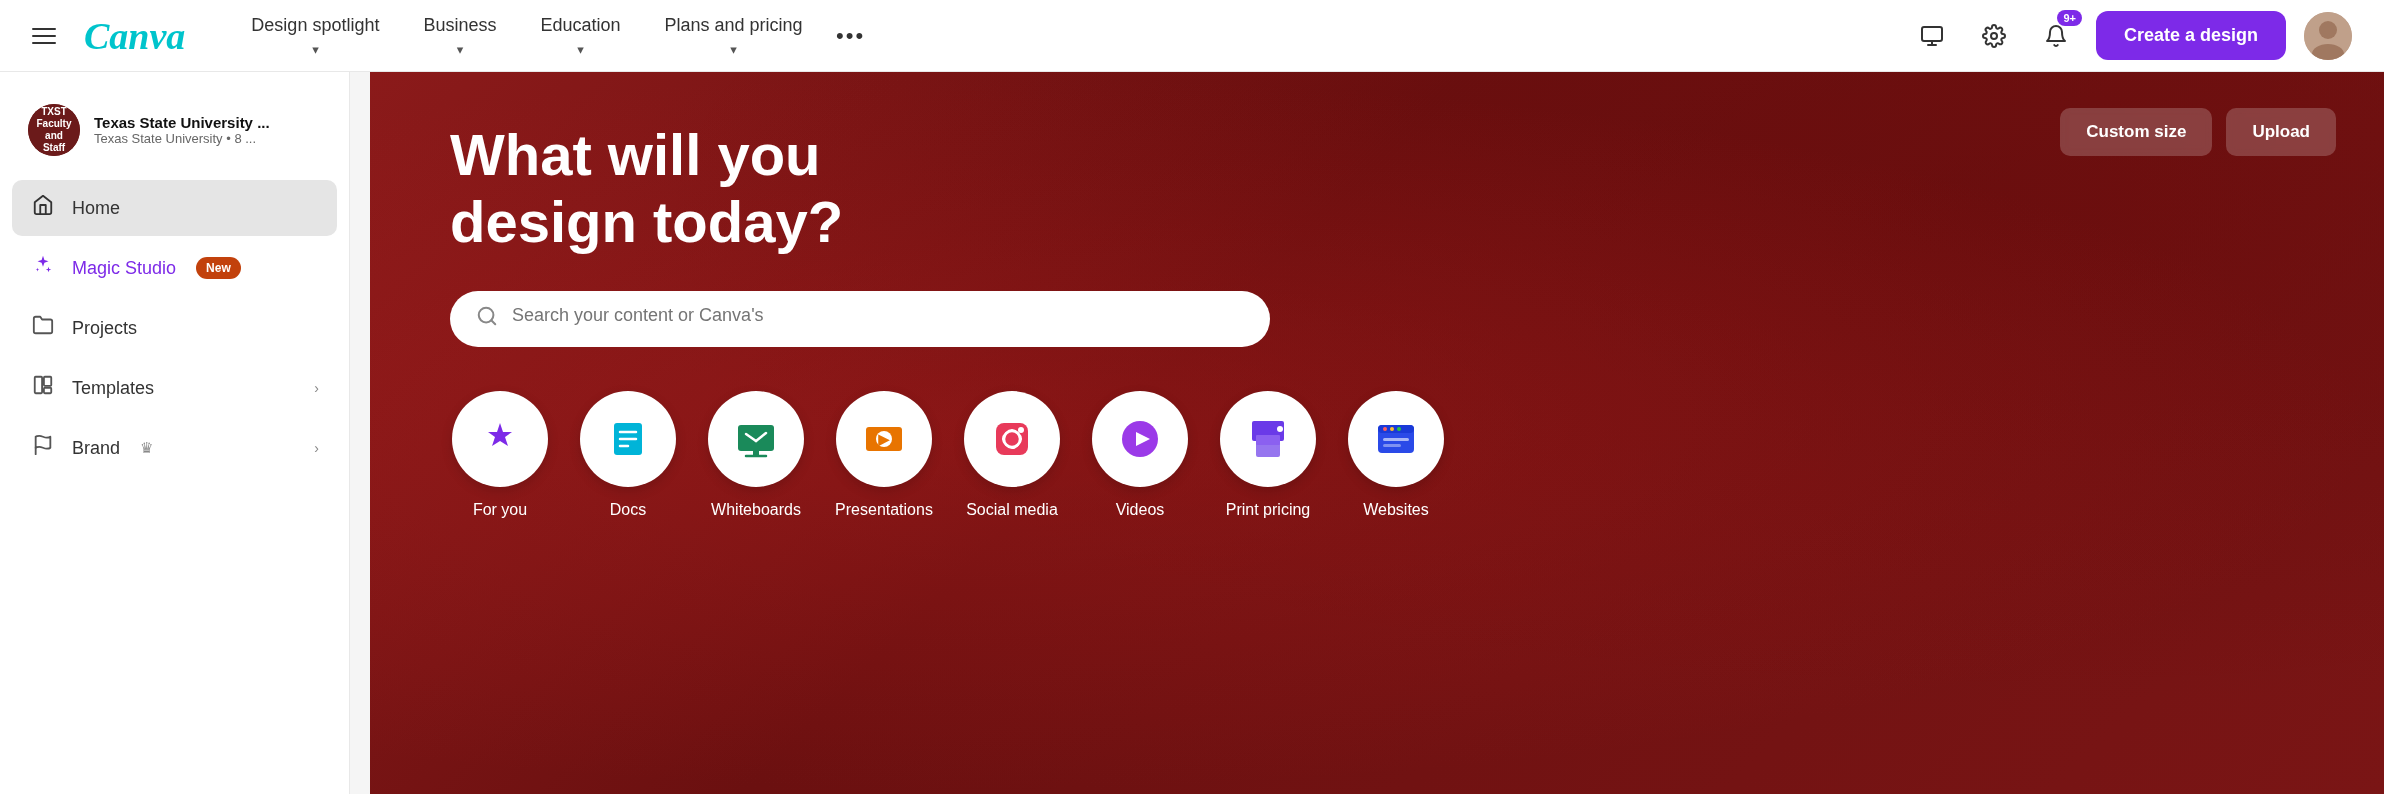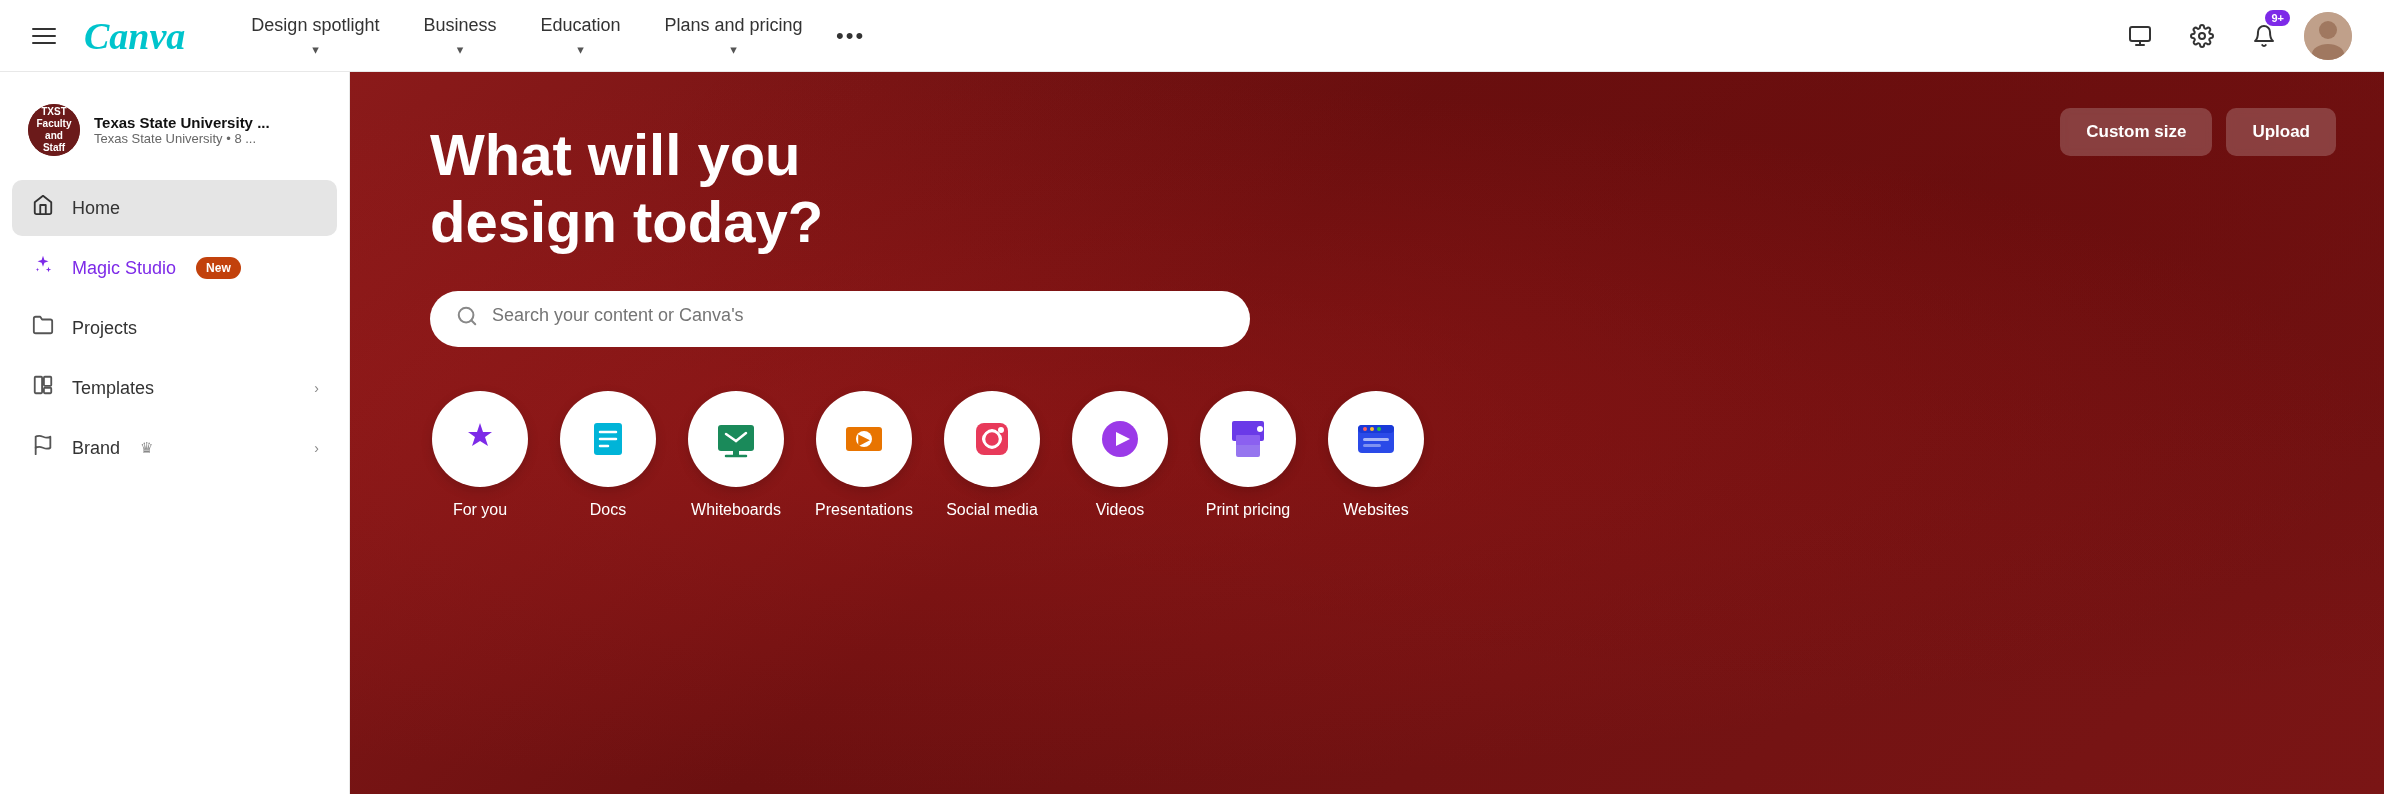--- a/index.html
+++ b/index.html
@@ -54,21 +54,21 @@
     }
     .avatar {
       width: 48px; height: 48px; border-radius: 50%; overflow: hidden;
       background: #c0a08a; cursor: pointer;
       display: flex; align-items: center; justify-content: center;
     }
     .avatar svg { width: 100%; height: 100%; }
 
     
     .main-layout {
-      display: flex; height: calc(794px - 72px);
+      display: flex; height: calc(794px - 72px); gap: 20px;
     }
 
     
     .sidebar {
       width: 350px; min-width: 350px; background: #fff;
       padding: 20px 12px;
       border-right: 1px solid #e8e8e8;
       display: flex; flex-direction: column; gap: 4px;
     }
     .org-section {
@@ -205,20 +205,21 @@
           <path d="M19.4 15a1.65 1.65 0 0 0 .33 1.82l.06.06a2 2 0 1 1-2.83 2.83l-.06-.06a1.65 1.65 0 0 0-1.82-.33 1.65 1.65 0 0 0-1 1.51V21a2 2 0 0 1-4 0v-.09A1.65 1.65 0 0 0 9 19.4a1.65 1.65 0 0 0-1.82.33l-.06.06a2 2 0 1 1-2.83-2.83l.06-.06A1.65 1.65 0 0 0 4.68 15a1.65 1.65 0 0 0-1.51-1H3a2 2 0 0 1 0-4h.09A1.65 1.65 0 0 0 4.6 9a1.65 1.65 0 0 0-.33-1.82l-.06-.06a2 2 0 1 1 2.83-2.83l.06.06A1.65 1.65 0 0 0 9 4.68a1.65 1.65 0 0 0 1-1.51V3a2 2 0 0 1 4 0v.09a1.65 1.65 0 0 0 1 1.51 1.65 1.65 0 0 0 1.82-.33l.06-.06a2 2 0 1 1 2.83 2.83l-.06.06A1.65 1.65 0 0 0 19.4 9a1.65 1.65 0 0 0 1.51 1H21a2 2 0 0 1 0 4h-.09a1.65 1.65 0 0 0-1.51 1z"></path>
       </svg>
     </div>
     <div class="nav-icon-btn" style="position:relative;">
       <svg width="24" height="24" viewBox="0 0 24 24" fill="none" stroke="#333" stroke-width="2" stroke-linecap="round" stroke-linejoin="round">
         <path d="M18 8A6 6 0 0 0 6 8c0 7-3 9-3 9h18s-3-2-3-9"></path>
           <path d="M13.73 21a2 2 0 0 1-3.46 0"></path>
       </svg>
       <span class="badge">9+</span>
     </div>
+    <button class="create-btn">Create a design</button>
     <div class="avatar">
       <svg viewBox="0 0 48 48" xmlns="http://www.w3.org/2000/svg">
         <circle cx="24" cy="24" r="24" fill="#c0a08a"></circle>
         <circle cx="24" cy="18" r="9" fill="#a07860"></circle>
         <ellipse cx="24" cy="42" rx="16" ry="10" fill="#a07860"></ellipse>
       </svg>
     </div>
   </div>
 </nav>
 

